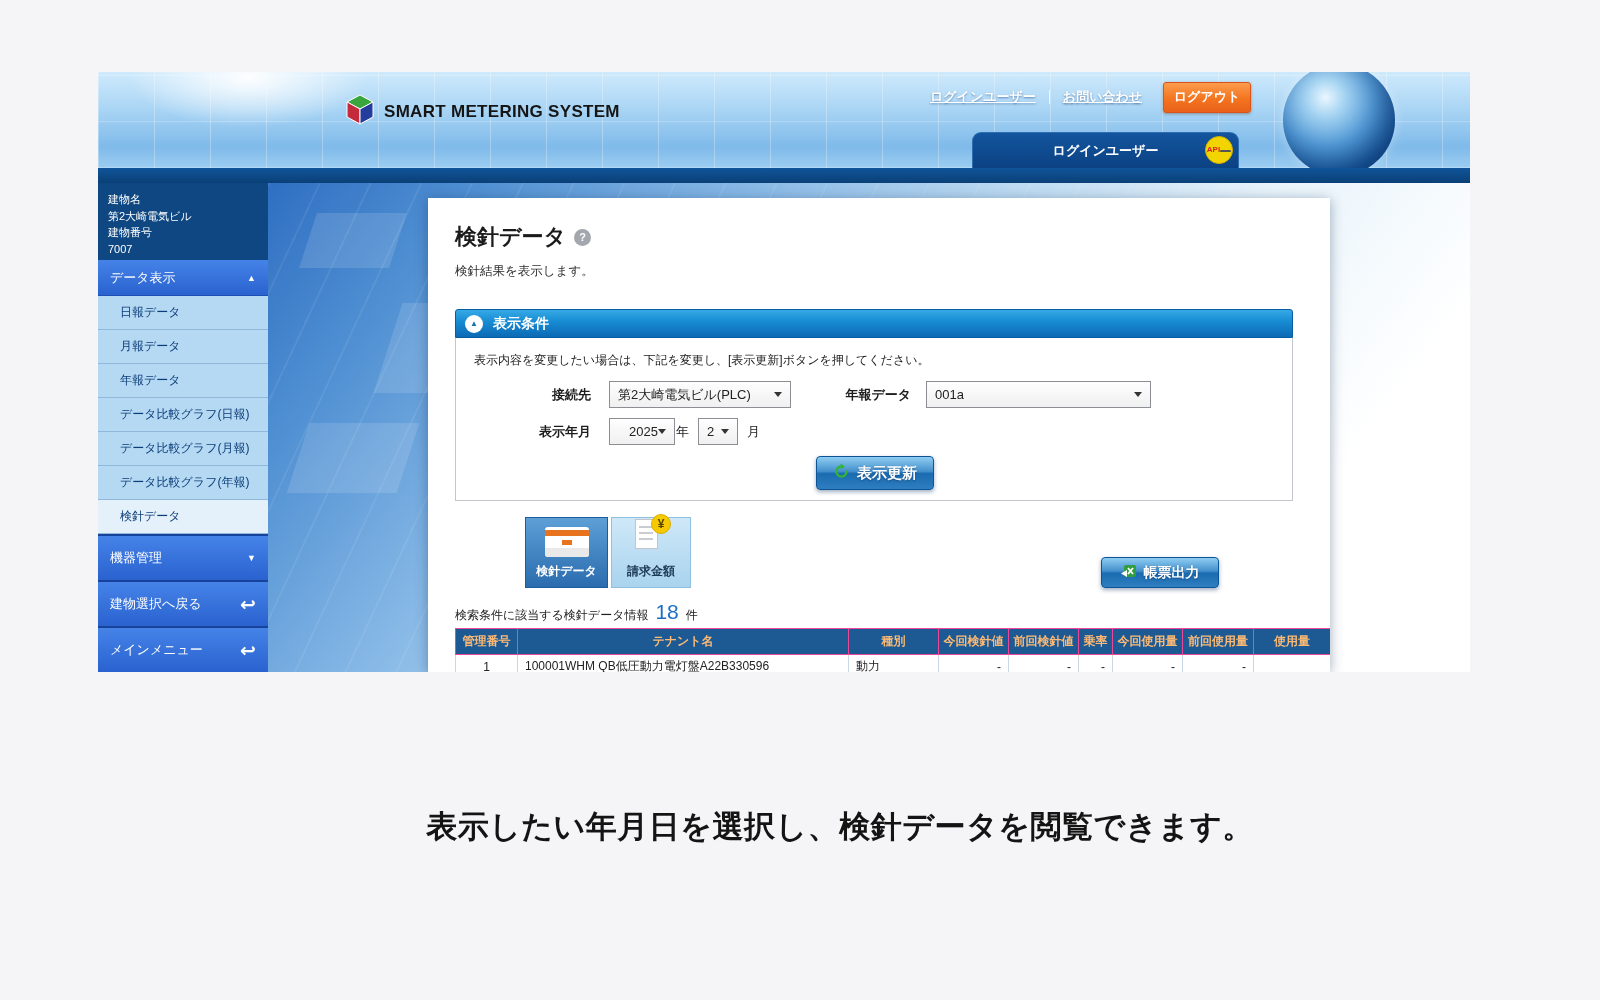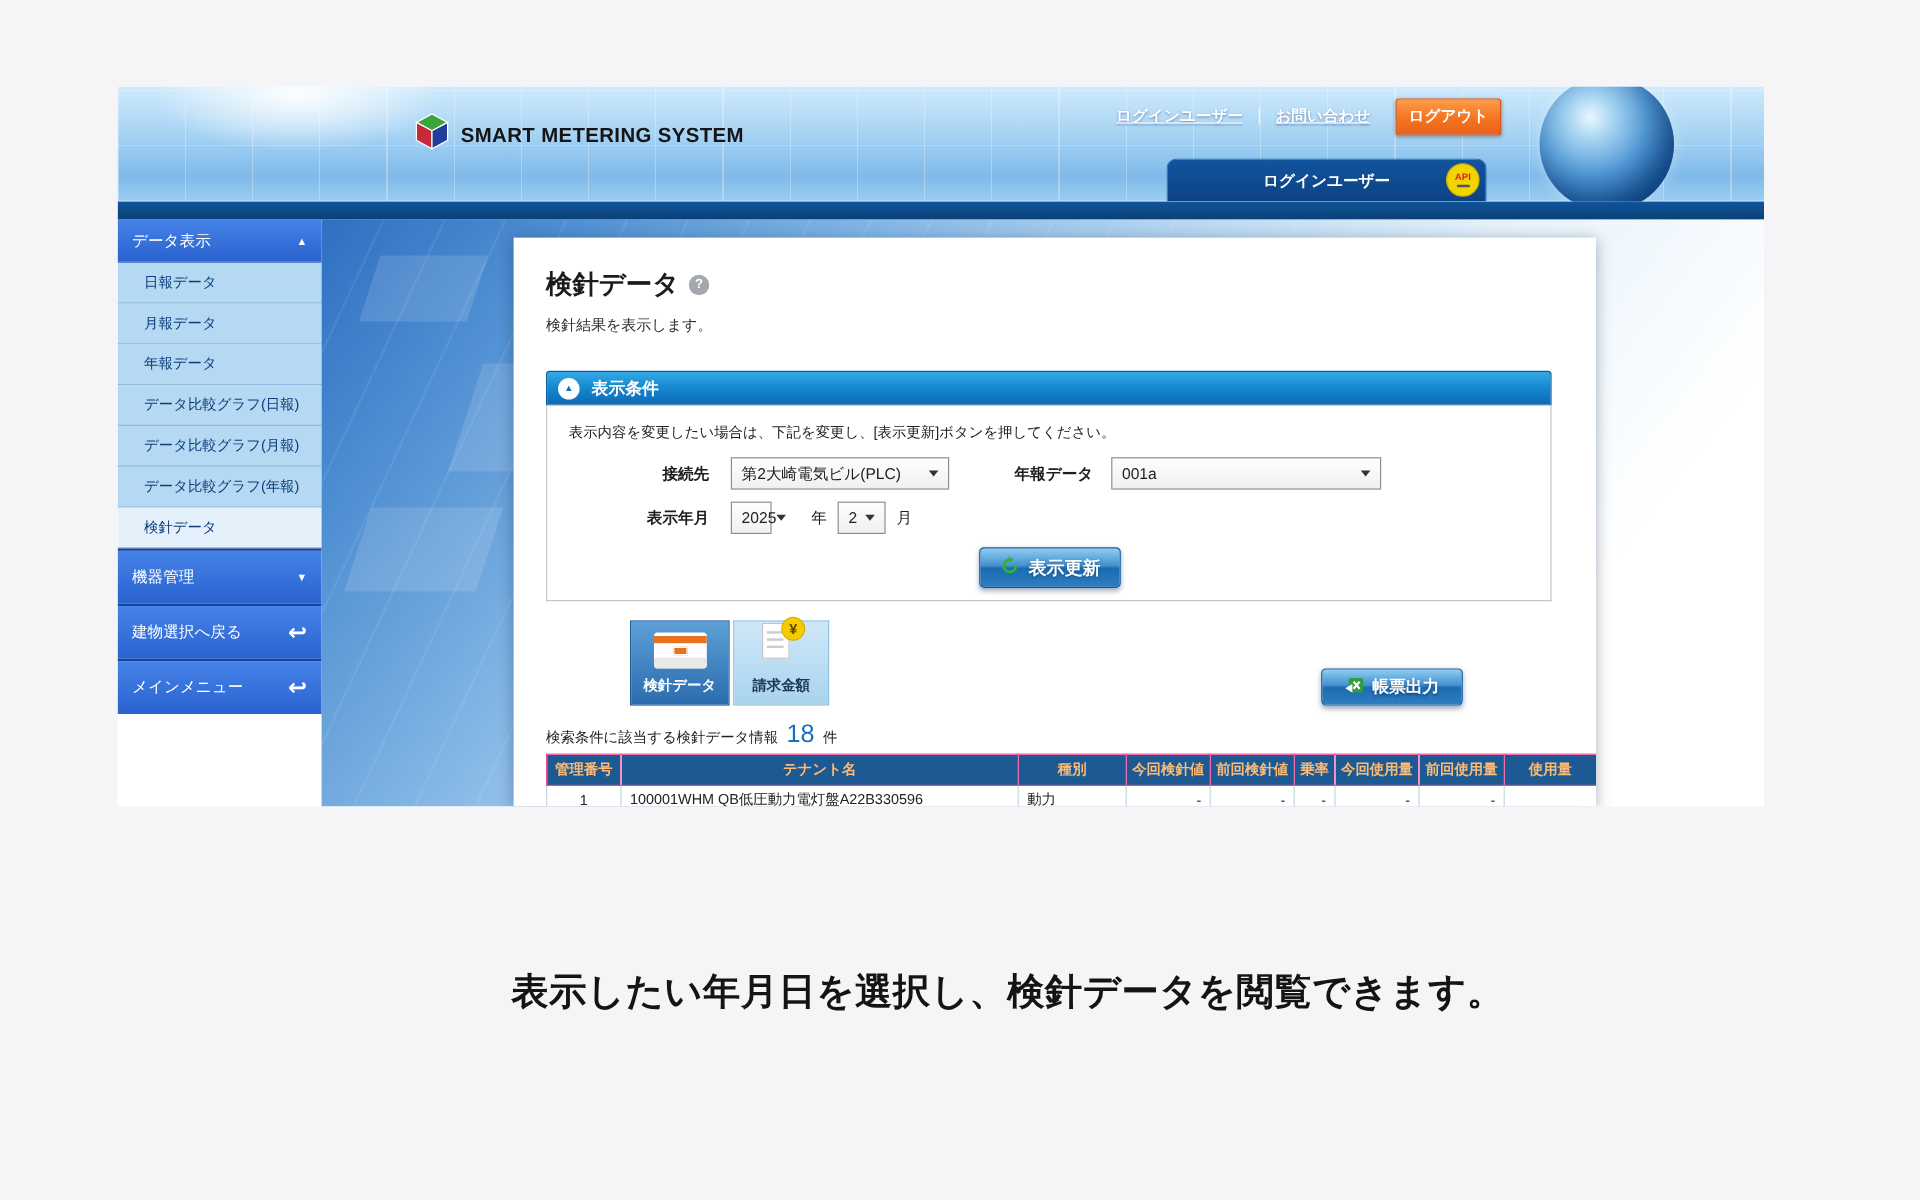--- a/index.html
+++ b/index.html
@@ -22,21 +22,21 @@
   .hdr-link { color:#fff; font-size:13px; font-weight:bold; text-decoration:underline; cursor:pointer; text-shadow:0 1px 2px rgba(20,60,120,.5); white-space:nowrap; }
   .hdr-sep { width:1px; height:14px; background:rgba(255,255,255,.75); }
   .logout-btn { margin-left:8px; width:88px; height:31px; background:linear-gradient(180deg,#fb9c4c 0%,#f4741f 55%,#e9611a 100%);
     border:1px solid #d8541c; border-radius:3px; color:#fff; font-size:13px; font-weight:bold;
     display:flex; align-items:center; justify-content:center; box-shadow:0 1px 3px rgba(90,40,0,.4); cursor:pointer; }
   .login-tab { position:absolute; left:874px; top:60px; width:267px; height:36px;
     background:linear-gradient(180deg,#12549e,#0c4283); border:1px solid #2d6db0; border-bottom:none;
     border-radius:9px 9px 0 0; color:#fff; font-size:13px; font-weight:bold;
     display:flex; align-items:center; justify-content:center; }
   .api-badge { position:absolute; right:5px; top:3px; width:28px; height:28px; border-radius:50%;
-    background:#f2d500; border:1px solid #cfae00; display:flex; flex-direction:column; align-items:center; justify-content:center; cursor:pointer; }
+    background:#f2d500; border:1px solid #cfae00; display:flex; flex-direction:row; align-items:center; justify-content:center; cursor:pointer; }
   .api-badge .api-txt { color:#d22; font-size:8px; font-weight:bold; line-height:1; }
   .api-badge .key-line { width:11px; height:2px; background:#555; border-radius:1px; margin-top:2px; }
   .globe { position:absolute; left:1185px; top:-8px; width:112px; height:112px; border-radius:50%;
     background:radial-gradient(circle at 38% 30%, #eaf7ff 0%, #a6d4f2 18%, #5199d6 46%, #1c60a9 73%, #0e3f7c 100%);
     box-shadow:inset -10px -12px 26px rgba(0,20,60,.35), 0 0 12px rgba(255,255,255,.35); }
   .navy-bar { position:absolute; left:0; top:96px; width:100%; height:15px; background:linear-gradient(180deg,#10549a,#0a4076); }
 
   
   .sidebar { position:absolute; left:0; top:111px; width:170px; height:489px; }
   .bld-box { height:77px; background:#0e4781; color:#fff; font-size:11px; line-height:1.5; padding:8px 10px; }
@@ -146,20 +146,26 @@
       <span>ログインユーザー</span>
       <span class="api-badge">
         <span class="api-txt">API</span>
         <span class="key-line"></span>
       </span>
     </div>
   </div>
   <div class="navy-bar"></div>
 
   <div class="sidebar">
+    <div class="bld-box">
+      <div>建物名</div>
+      <div>第2大崎電気ビル</div>
+      <div>建物番号</div>
+      <div>7007</div>
+    </div>
     <div class="menu-head">
       <span>データ表示</span>
       <span class="tri">▲</span>
     </div>
     <div class="sub-item">日報データ</div>
     <div class="sub-item">月報データ</div>
     <div class="sub-item">年報データ</div>
     <div class="sub-item">データ比較グラフ(日報)</div>
     <div class="sub-item">データ比較グラフ(月報)</div>
     <div class="sub-item">データ比較グラフ(年報)</div>
@@ -205,21 +211,21 @@
         <span>第2大崎電気ビル(PLC)</span>
         <span class="chev"></span>
       </div>
       <div class="flabel" style="left:330px; top:48px; width:125px;">年報データ</div>
       <div class="selbox" style="left:470px; top:43px; width:225px;">
         <span>001a</span>
         <span class="chev"></span>
       </div>
 
       <div class="flabel" style="left:0; top:85px; width:135px;">表示年月</div>
-      <div class="selbox" style="left:153px; top:80px; width:34px;">
+      <div class="selbox" style="left:153px; top:80px; width:66px;justify-content:flex-end;">
         <span>2025</span>
         <span class="chev"></span>
       </div>
       <div class="unit" style="left:220px; top:85px;">年</div>
       <div class="selbox" style="left:242px; top:80px; width:40px;">
         <span>2</span>
         <span class="chev"></span>
       </div>
       <div class="unit" style="left:291px; top:85px;">月</div>
 

